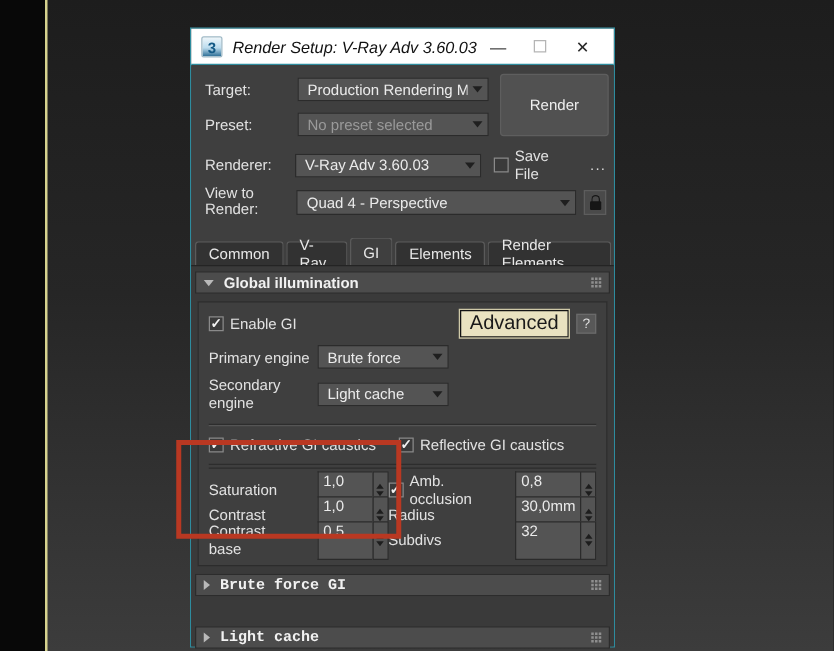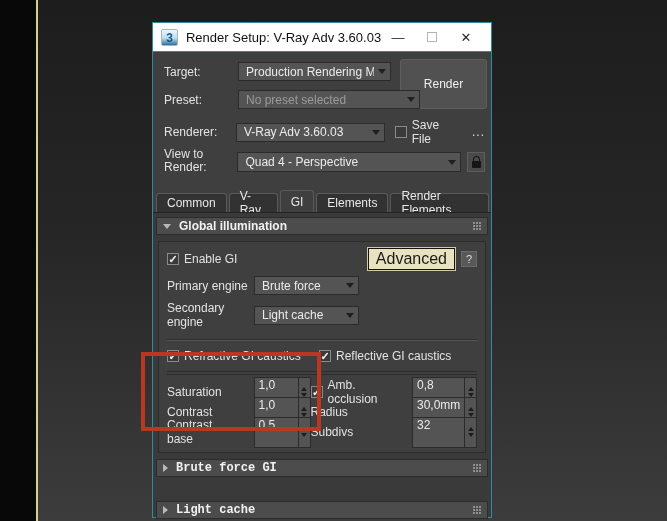--- a/index.html
+++ b/index.html
@@ -14,21 +14,21 @@
   
   .dialog { position:absolute; left:152px; top:22px; width:340px; height:496px;
             border:1px solid var(--dialog-border,#2e8c9e); background:#3f3f3f; }
   .titlebar { position:absolute; left:0; top:0; right:0; height:29px; background:#ffffff;
               display:flex; align-items:center; padding:0 8px;
               border-bottom:1px solid var(--dialog-border,#2e8c9e); }
   .app-icon { width:17px; height:17px; margin-right:8px; border-radius:2px;
               background:linear-gradient(180deg,#eef6fa 0%,#bcdcee 55%,#2e6f96 100%);
               color:#145a86; font-weight:bold; font-size:12px; line-height:16px;
               text-align:center; border:1px solid #9fb9c6; }
-  .title-text { font-size:13px; color:#111; flex:1 1 auto; white-space:nowrap; }
+  .title-text { font-size:13px; color:#111; flex:1 1 auto; white-space:nowrap;font-style:italic; }
   .tb-btn { width:34px; text-align:center; font-size:13px; color:#2b2b2b; cursor:default; }
   .tb-max { color:#9e9e9e; }
   .tb-max .sq { display:inline-block; width:10px; height:10px; border:1px solid #b5b5b5; }
 
   .client { position:absolute; left:0; top:30px; right:0; bottom:0; background:#3f3f3f; }
 
   .row { position:absolute; display:flex; align-items:center; }
   .lbl { font-size:12px; color:#e2e2e2; }
 
   
@@ -140,21 +140,21 @@
         <span class="lbl" style="width:74px;">Target:</span>
         <div class="dd" style="width:153px;">
           <span class="dd-val">Production Rendering Mode</span>
           <span class="dd-arrow"></span>
         </div>
       </div>
       <div class="render-btn">Render</div>
 
       <div class="row" style="left:11px; top:37px; right:6px;">
         <span class="lbl" style="width:74px;">Preset:</span>
-        <div class="dd disabled" style="width:182px;">
+        <div class="dd disabled" style="width:153px;">
           <span class="dd-val">No preset selected</span>
           <span class="dd-arrow"></span>
         </div>
       </div>
 
       <div class="row" style="left:11px; top:65px; right:6px;">
         <span class="lbl" style="width:74px;">Renderer:</span>
         <div class="dd" style="width:153px;">
           <span class="dd-val">V-Ray Adv 3.60.03</span>
           <span class="dd-arrow"></span>

